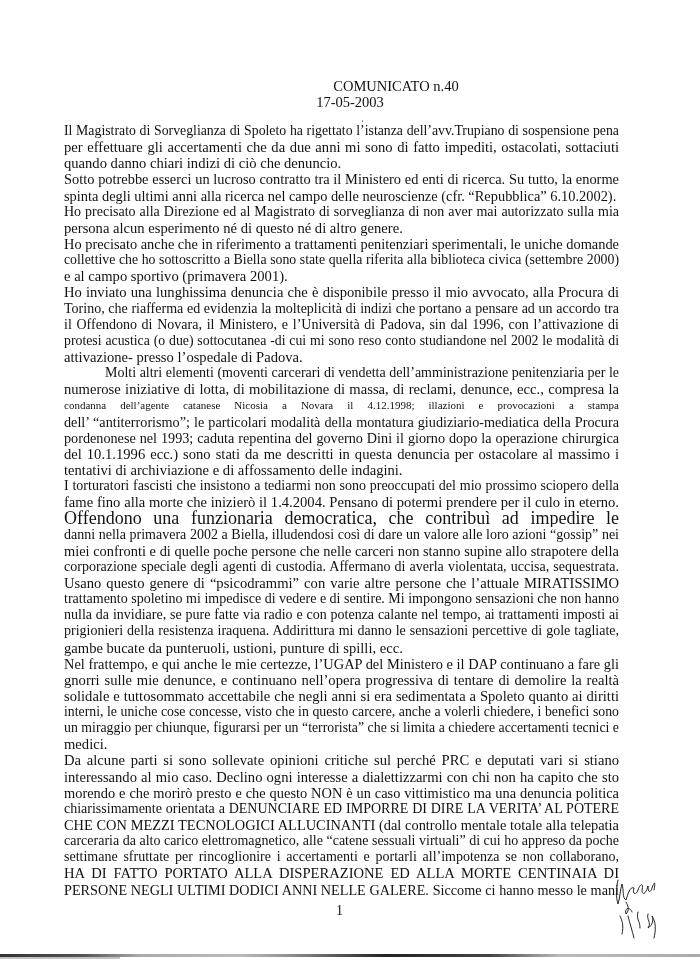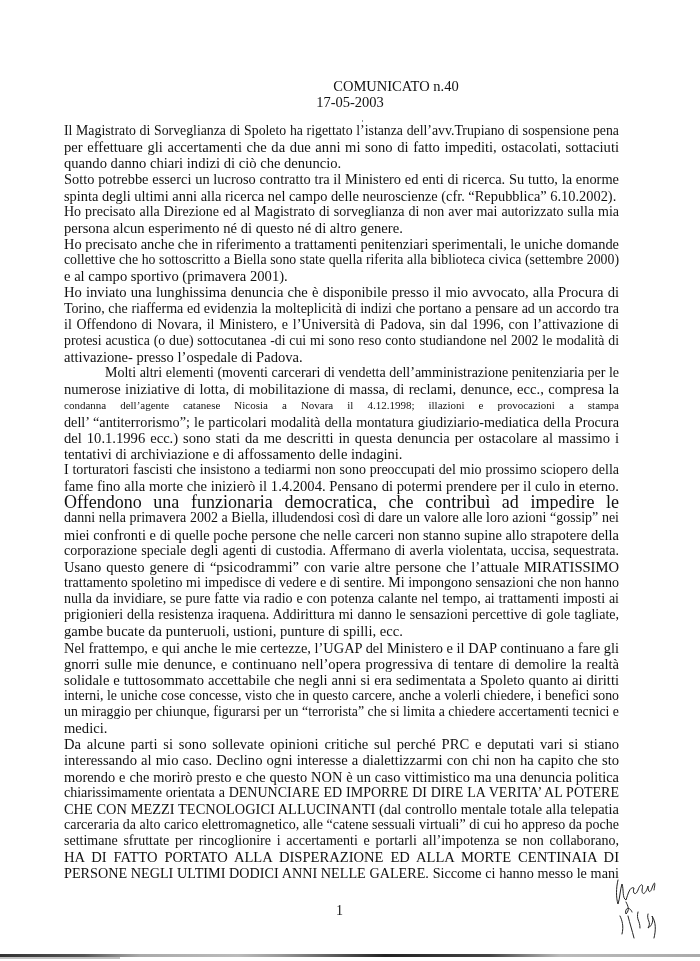--- a/index.html
+++ b/index.html
@@ -37,20 +37,21 @@
     <div class="ln last" style="white-space: normal; overflow: hidden; font-size: 14.6px;">e al campo sportivo (primavera 2001).</div>
     <div class="ln" style="white-space: normal; overflow: hidden; font-size: 14.6px;">Ho inviato una lunghissima denuncia che è disponibile presso il mio avvocato, alla Procura di</div>
     <div class="ln" style="white-space: normal; overflow: hidden; font-size: 14px;">Torino, che riafferma ed evidenzia la molteplicità di indizi che portano a pensare ad un accordo tra</div>
     <div class="ln" style="white-space: normal; overflow: hidden; font-size: 14px;">il Offendono di Novara, il Ministero, e l’Università di Padova, sin dal 1996, con l’attivazione di una</div>
     <div class="ln" style="white-space: normal; overflow: hidden; font-size: 13.8px;">protesi acustica (o due) sottocutanea -di cui mi sono reso conto studiandone nel 2002 le modalità di</div>
     <div class="ln last" style="white-space: normal; overflow: hidden; font-size: 14.6px;">attivazione- presso l’ospedale di Padova.</div>
     <div class="ln" style="white-space: normal; overflow: hidden; font-size: 14px; margin-left: 41px;">Molti altri elementi (moventi carcerari di vendetta dell’amministrazione penitenziaria per le mie</div>
     <div class="ln" style="white-space: normal; overflow: hidden; font-size: 14.6px;">numerose iniziative di lotta, di mobilitazione di massa, di reclami, denunce, ecc., compresa la</div>
     <div class="ln" style="white-space: normal; overflow: hidden; font-size: 11px;">condanna dell’agente catanese Nicosia a Novara il 4.12.1998; illazioni e provocazioni a stampa</div>
     <div class="ln" style="white-space: normal; overflow: hidden; font-size: 14.2px;">dell’ “antiterrorismo”;  le particolari modalità della montatura giudiziario-mediatica della Procura</div>
+    <div class="ln" style="white-space: normal; overflow: hidden; font-size: 14.2px;">pordenonese nel 1993;  caduta repentina del governo Dini il giorno dopo la operazione chirurgica</div>
     <div class="ln" style="white-space: normal; overflow: hidden; font-size: 14.6px;">del 10.1.1996 ecc.) sono stati da me descritti in questa denuncia per ostacolare al massimo i</div>
     <div class="ln last" style="white-space: normal; overflow: hidden; font-size: 14.6px;">tentativi di archiviazione e di affossamento delle indagini.</div>
     <div class="ln" style="white-space: normal; overflow: hidden; font-size: 14px;">I torturatori fascisti che insistono a tediarmi non sono preoccupati del mio prossimo sciopero della</div>
     <div class="ln" style="white-space: normal; overflow: hidden; font-size: 14.6px;">fame fino alla morte che inizierò il 1.4.2004. Pensano di potermi prendere per il culo in eterno.</div>
     <div class="ln" style="white-space: normal; overflow: hidden; font-size: 18px;">Offendono una funzionaria democratica, che contribuì ad impedire le peggiori provocazioni ai miei</div>
     <div class="ln" style="white-space: normal; overflow: hidden; font-size: 14px;">danni nella primavera 2002 a Biella, illudendosi così di dare un valore alle loro azioni “gossip” nei</div>
     <div class="ln" style="white-space: normal; overflow: hidden; font-size: 14.4px;">miei confronti e di quelle poche persone che nelle carceri non stanno supine allo strapotere della</div>
     <div class="ln" style="white-space: normal; overflow: hidden; font-size: 14px;">corporazione speciale degli agenti di custodia. Affermano di averla violentata, uccisa, sequestrata.</div>
     <div class="ln" style="white-space: normal; overflow: hidden; font-size: 14.6px;">Usano questo genere di “psicodrammi” con varie altre persone che l’attuale MIRATISSIMO</div>
     <div class="ln" style="white-space: normal; overflow: hidden; font-size: 14px;">trattamento spoletino mi impedisce di vedere e di sentire. Mi impongono sensazioni che non hanno</div>

